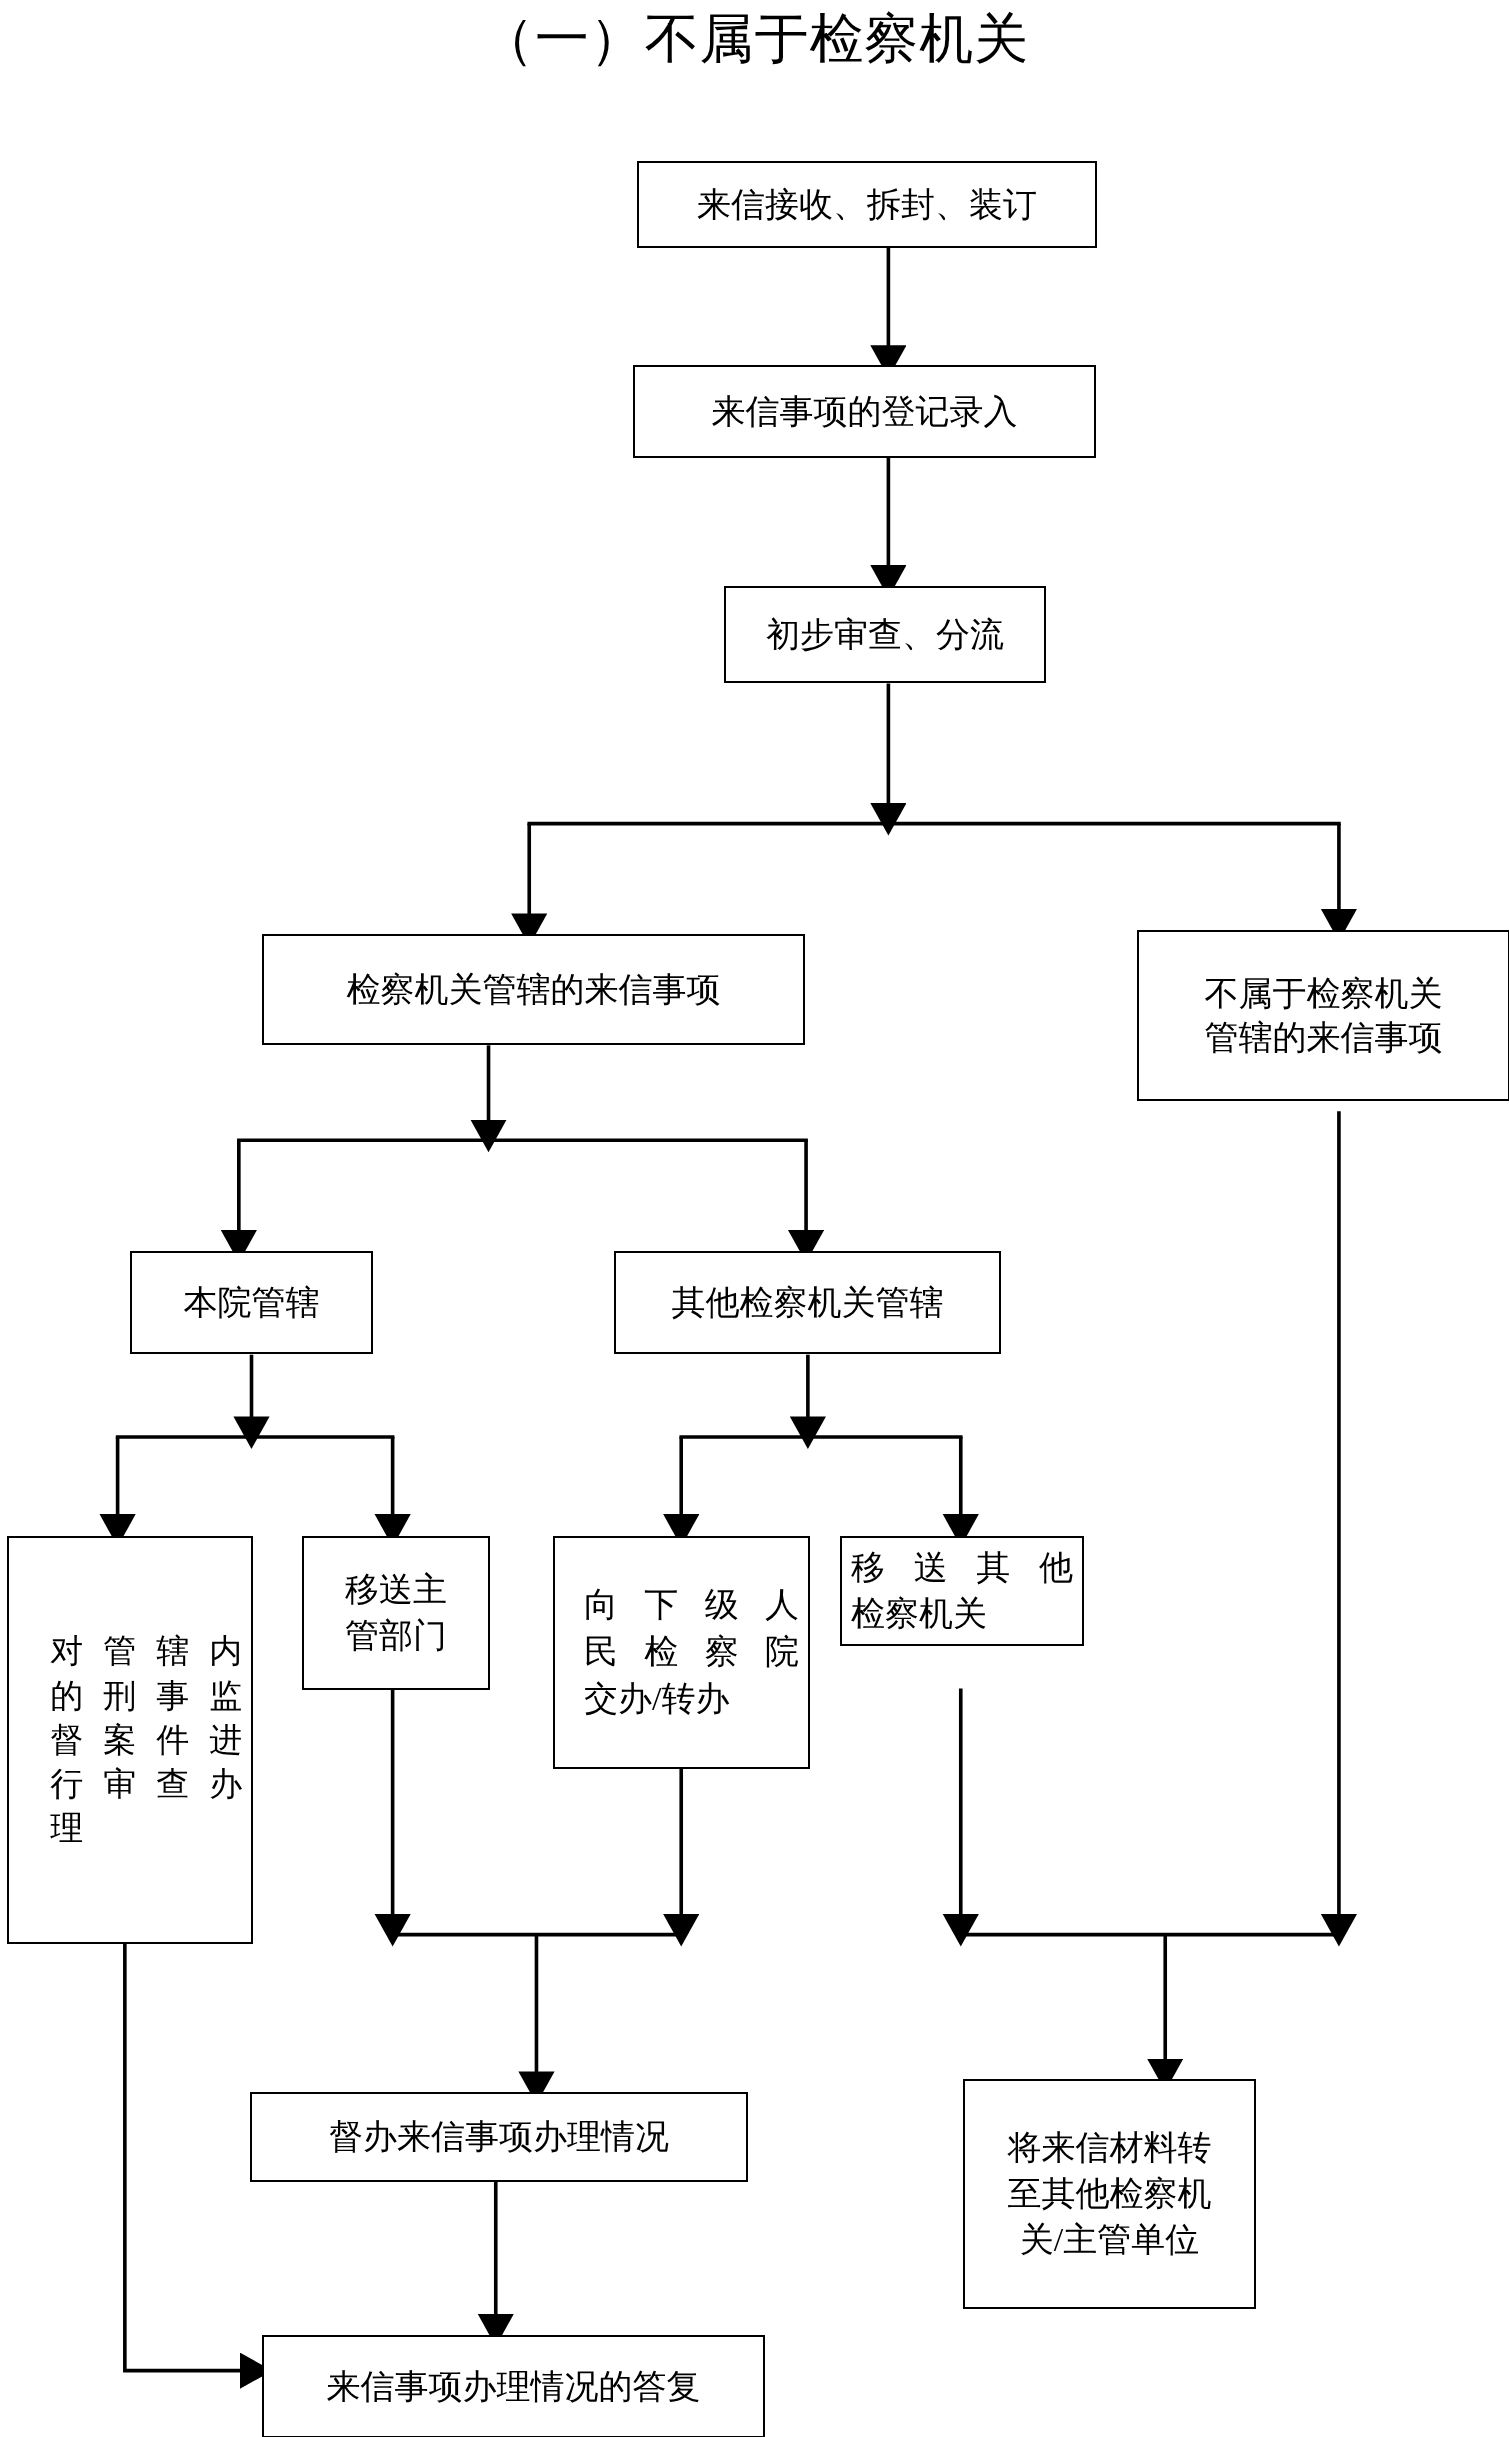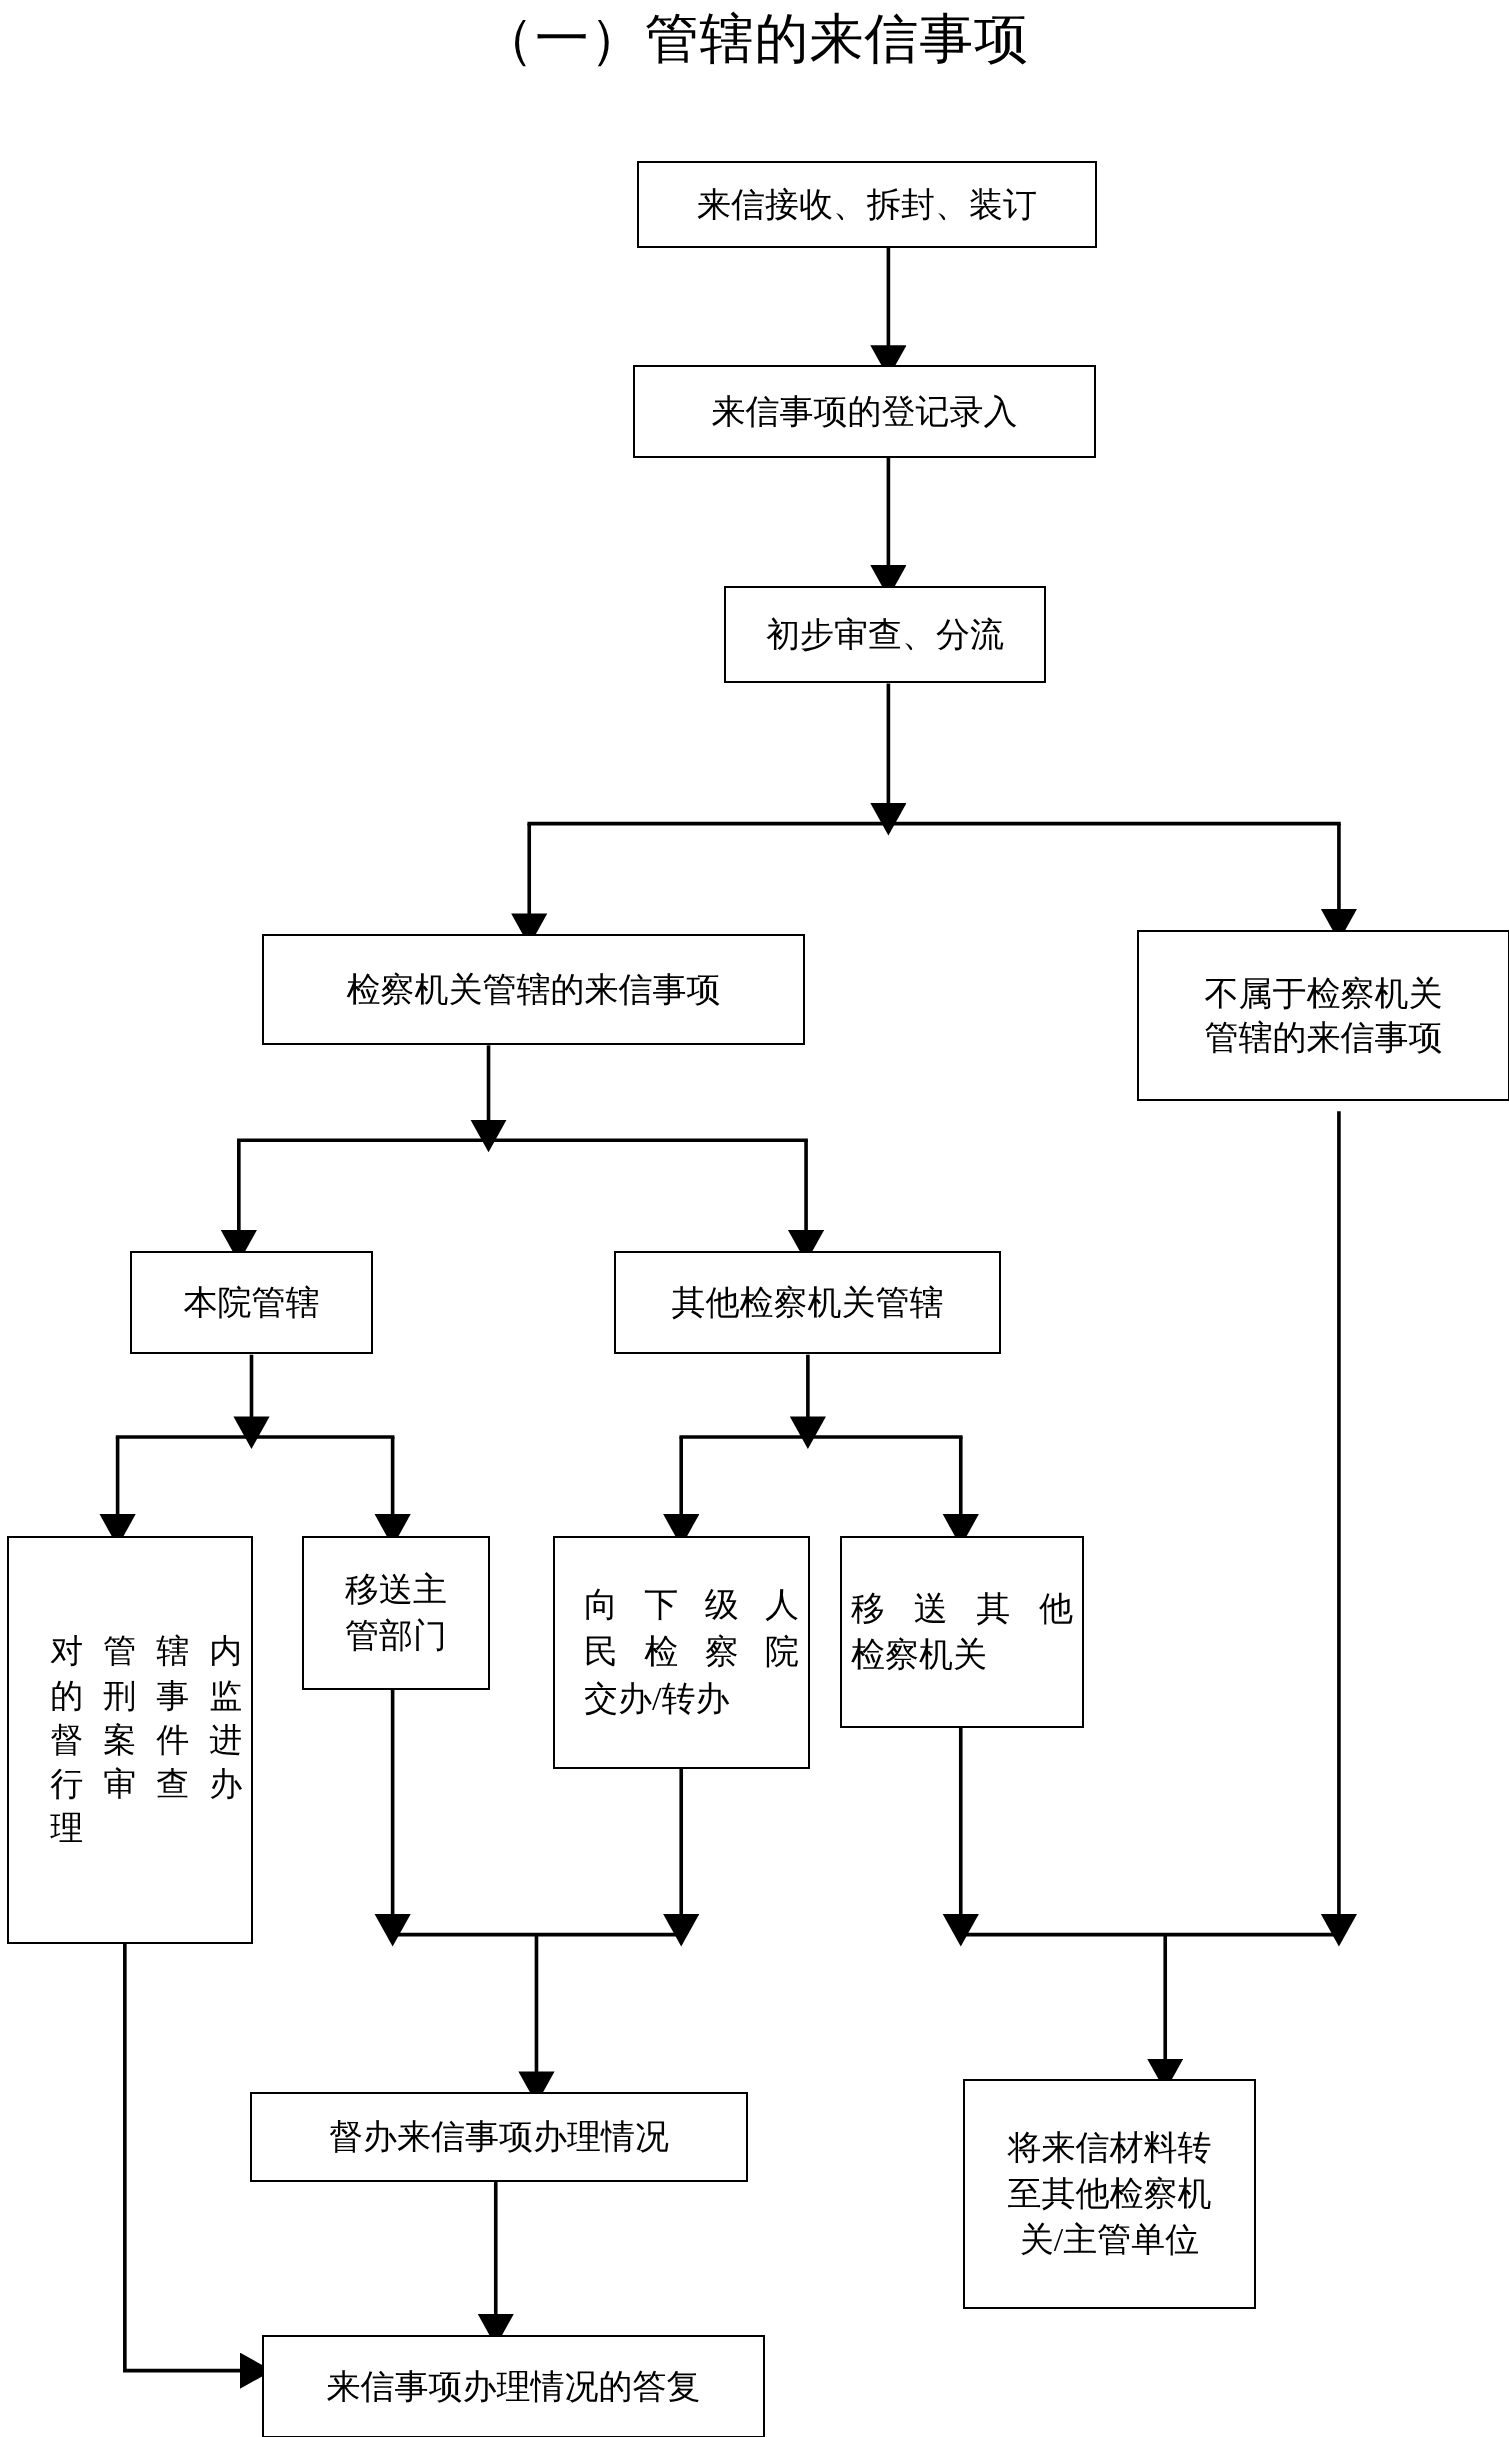--- a/index.html
+++ b/index.html
@@ -66,21 +66,21 @@
   .justify .ln.nojust {
     text-align: center;
     text-align-last: left;
   }
 </style>
 </head>
 <body>
 
 <div id="page">
 
-  <div id="title">（一）管辖的来信事项</div>
+  <div id="title">（一）不属于检察机关</div>
 
   <svg id="wires" viewBox="0 0 1668 2694" xmlns="http://www.w3.org/2000/svg">
     <defs>
       <marker id="ah" markerWidth="14" markerHeight="14" refX="5.2" refY="5" orient="auto" markerUnits="strokeWidth">
         <path d="M0,0 L0,10 L9,5 z" fill="#000000"></path>
       </marker>
     </defs>
     <g stroke="#000000" stroke-width="4" fill="none">
 
       <path d="M 982,273 L 982,402" marker-end="url(#ah)"></path>
@@ -185,21 +185,21 @@
   </div>
 
   <div class="node justify" style="left:553px; top:1536px; width:257px; height:233px; line-height:1.38;padding-left:20px;">
     <span class="lines">
       <span class="ln">向下级人</span>
       <span class="ln">民检察院</span>
       <span class="ln nojust">交办/转办</span>
     </span>
   </div>
 
-  <div class="node justify" style="left:840px; top:1536px; width:244px; height:192px; line-height:1.36;">
+  <div class="node justify" style="left:840px; top:1536px; width:244px; height:110px; line-height:1.36;">
     <span class="lines">
       <span class="ln">移送其他</span>
       <span class="ln nojust">检察机关</span>
     </span>
   </div>
 
   <div class="node" style="left:250px; top:2092px; width:498px; height:90px;">
     <span class="lines">
       <span class="ln">督办来信事项办理情况</span>
     </span>

